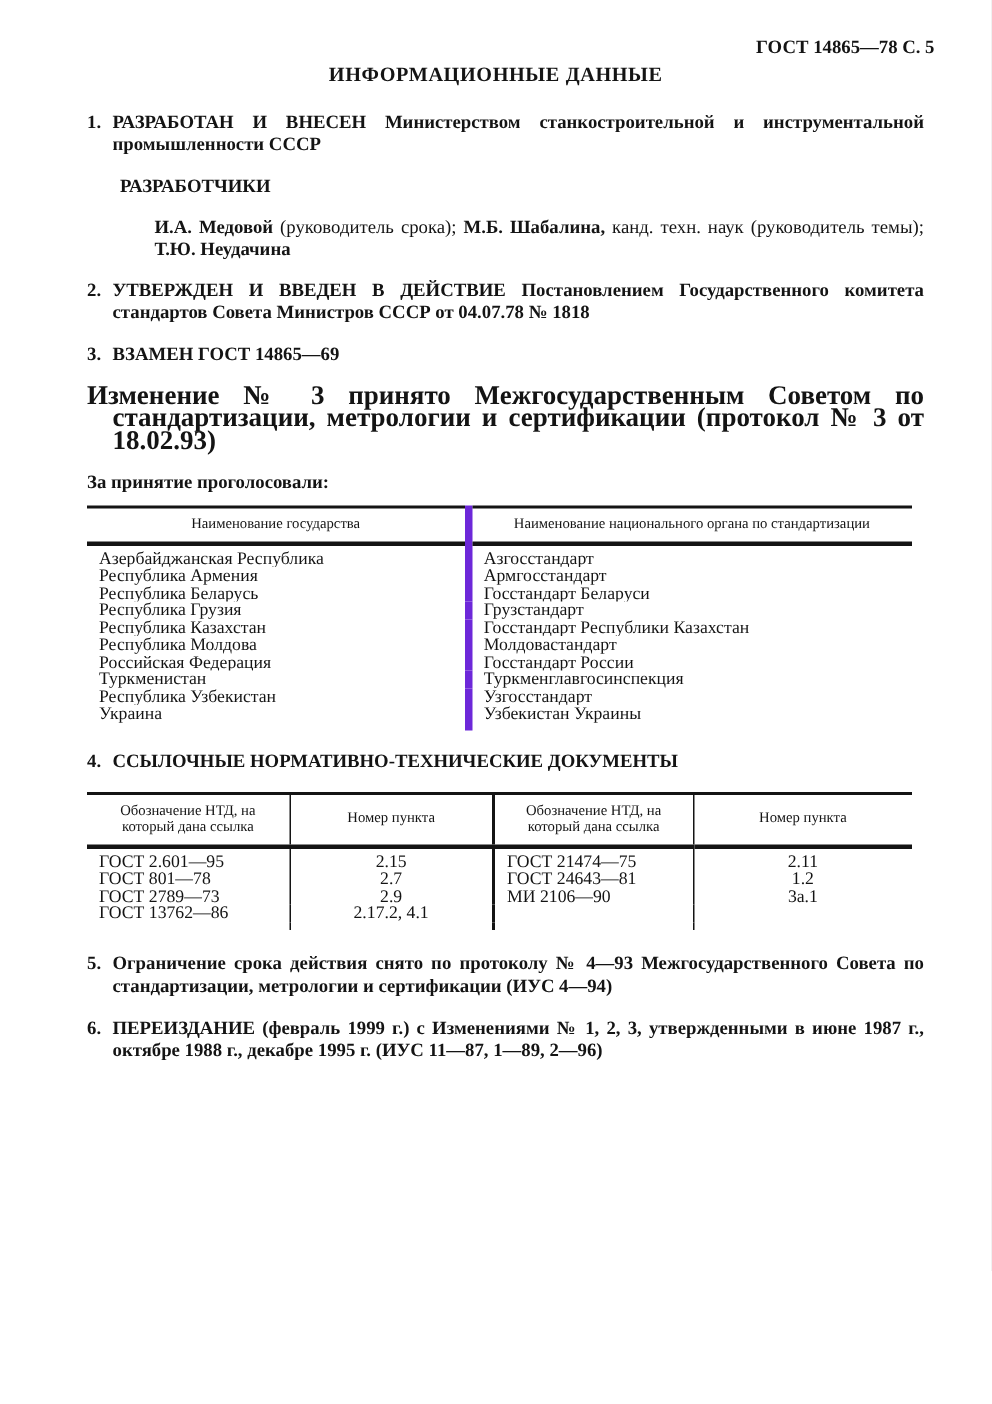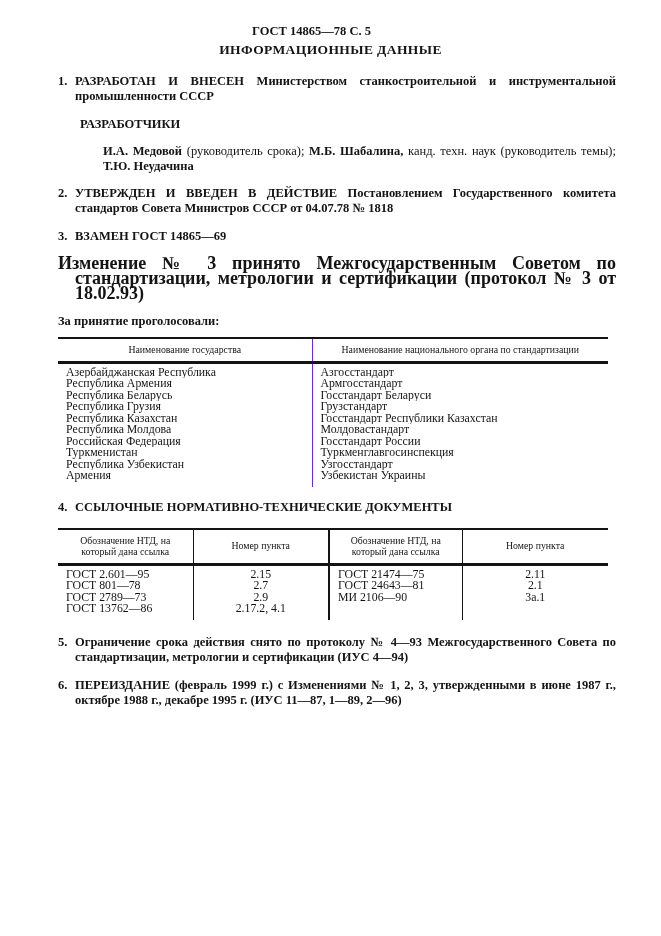--- a/index.html
+++ b/index.html
@@ -7,21 +7,21 @@
     position:relative;
     width:661px; height:936px;
     margin:0 auto;
     background:#ffffff;
     color:#141414;
     font-family:"Liberation Serif","DejaVu Serif",serif;
     overflow:hidden;
   }
   .doc-header {
     padding:24px 38px 0 0;
-    text-align:center;
+    text-align:right;
     font-weight:bold;
     font-size:12.5px;
     line-height:14px;
   }
   .doc-title {
     margin-top:4px;
     text-align:center;
     font-weight:bold;
     font-size:13.5px;
     letter-spacing:0.4px;
@@ -93,21 +93,21 @@
     font-size:11.8px;
     line-height:11.5px;
     padding:0 0 0 8px;
     vertical-align:top;
     white-space:nowrap;
     overflow:hidden;
   }
   tbody tr:first-child td { padding-top:3px; }
   tr.spacer td { height:5px; padding:0; }
 
-  .vote-table th:nth-child(1), .vote-table td:nth-child(1) { border-right:1px solid #6d28d9; }
+  .vote-table th:nth-child(1), .vote-table td:nth-child(1) { border-right:5px solid #6d28d9; }
   .vote-table col.c1 { width:254px; }
   .vote-table col.c2 { width:296px; }
 
   .ref-table th:nth-child(1), .ref-table td:nth-child(1) { border-right:1px solid #141414; }
   .ref-table th:nth-child(2), .ref-table td:nth-child(2) { border-right:2px solid #141414; }
   .ref-table th:nth-child(3), .ref-table td:nth-child(3) { border-right:1px solid #141414; }
   .ref-table td:nth-child(2), .ref-table td:nth-child(4) { text-align:center; padding-left:0; }
 </style>
 </head>
 <body>
@@ -185,21 +185,21 @@
           </tr>
           <tr>
             <td>Туркменистан</td>
             <td>Туркменглавгосинспекция</td>
           </tr>
           <tr>
             <td>Республика Узбекистан</td>
             <td>Узгосстандарт</td>
           </tr>
           <tr>
-            <td>Армения</td>
+            <td>Украина</td>
             <td>Узбекистан Украины</td>
           </tr>
           <tr class="spacer">
             <td></td>
             <td></td>
           </tr>
         </tbody>
     </table>
 
     <div class="item mt13">
@@ -226,21 +226,21 @@
           <tr>
             <td>ГОСТ 2.601—95</td>
             <td>2.15</td>
             <td>ГОСТ 21474—75</td>
             <td>2.11</td>
           </tr>
           <tr>
             <td>ГОСТ 801—78</td>
             <td>2.7</td>
             <td>ГОСТ 24643—81</td>
-            <td>2.1</td>
+            <td>1.2</td>
           </tr>
           <tr>
             <td>ГОСТ 2789—73</td>
             <td>2.9</td>
             <td>МИ 2106—90</td>
             <td>3а.1</td>
           </tr>
           <tr>
             <td>ГОСТ 13762—86</td>
             <td>2.17.2, 4.1</td>

